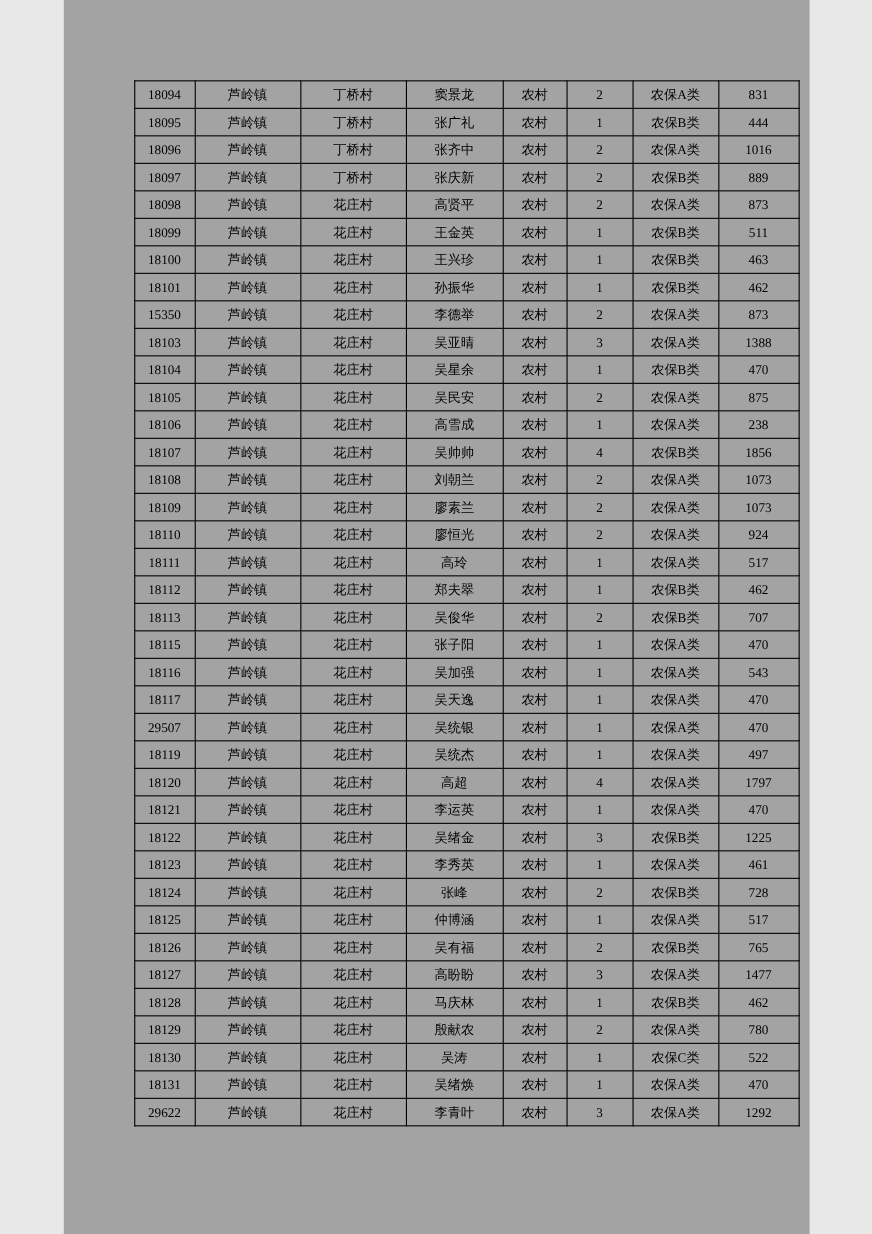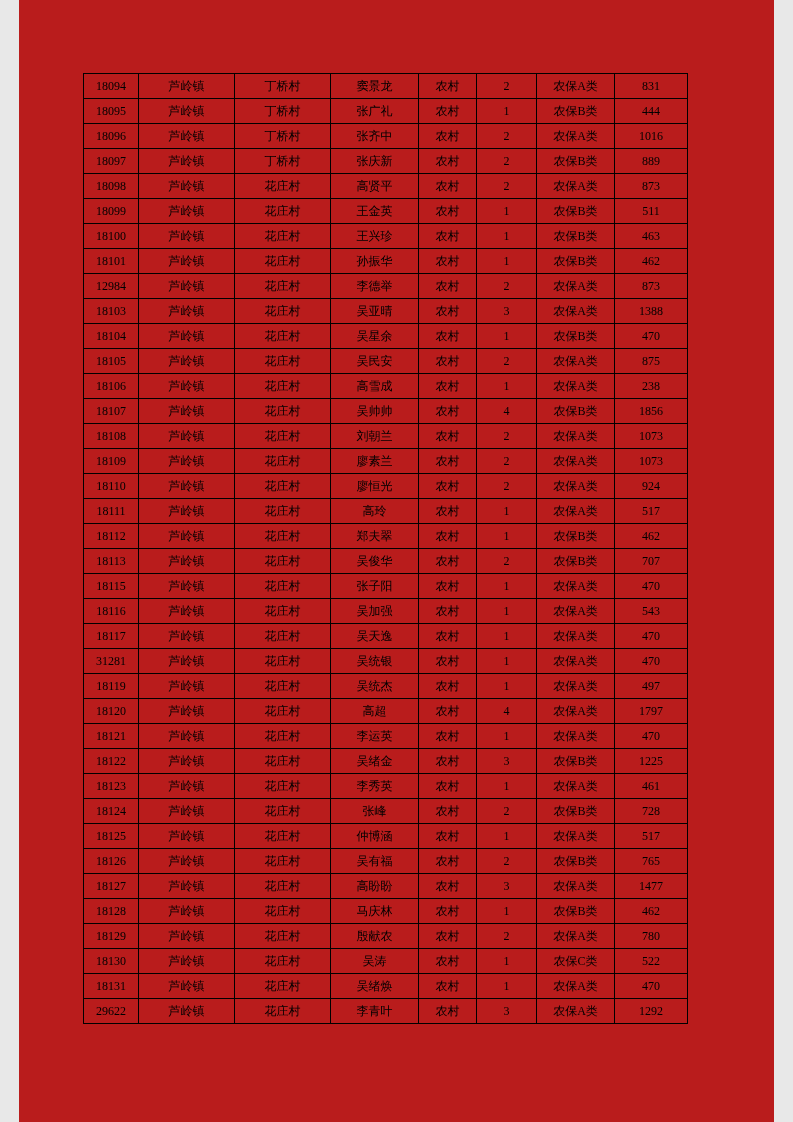--- a/index.html
+++ b/index.html
@@ -1,21 +1,21 @@
 <!DOCTYPE html>
 <html><head>
 <meta charset="utf-8">
 <style>
   * { margin: 0; padding: 0; box-sizing: border-box; }
   html, body { background: #e8e8e8; }
   .page {
     position: relative;
-    width: 755px;
+    width: 678px;
     height: 1122px;
-    background: #b91c1c;
+    background: #a3a3a3;
     margin: 0 auto;
     overflow: hidden;
     font-family: "Liberation Serif", "DejaVu Serif", serif;
     color: #000;
   }
   table.data-table {
     position: absolute;
     left: 64px;
     top: 73px;
     border-collapse: collapse;
@@ -131,21 +131,21 @@
           <td>18101</td>
           <td>芦岭镇</td>
           <td>花庄村</td>
           <td>孙振华</td>
           <td>农村</td>
           <td>1</td>
           <td>农保B类</td>
           <td>462</td>
         </tr>
         <tr>
-          <td>12984</td>
+          <td>15350</td>
           <td>芦岭镇</td>
           <td>花庄村</td>
           <td>李德举</td>
           <td>农村</td>
           <td>2</td>
           <td>农保A类</td>
           <td>873</td>
         </tr>
         <tr>
           <td>18103</td>
@@ -281,21 +281,21 @@
           <td>18117</td>
           <td>芦岭镇</td>
           <td>花庄村</td>
           <td>吴天逸</td>
           <td>农村</td>
           <td>1</td>
           <td>农保A类</td>
           <td>470</td>
         </tr>
         <tr>
-          <td>31281</td>
+          <td>29507</td>
           <td>芦岭镇</td>
           <td>花庄村</td>
           <td>吴统银</td>
           <td>农村</td>
           <td>1</td>
           <td>农保A类</td>
           <td>470</td>
         </tr>
         <tr>
           <td>18119</td>

